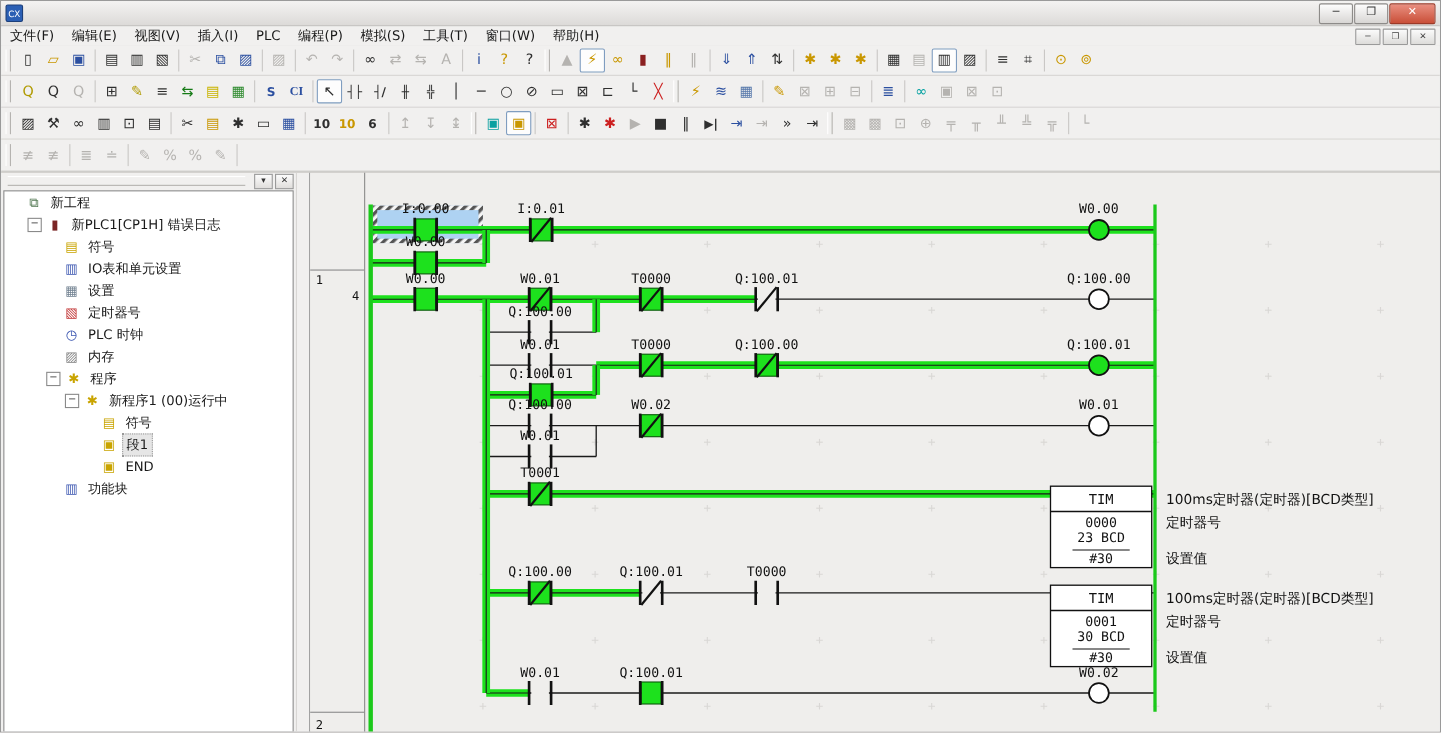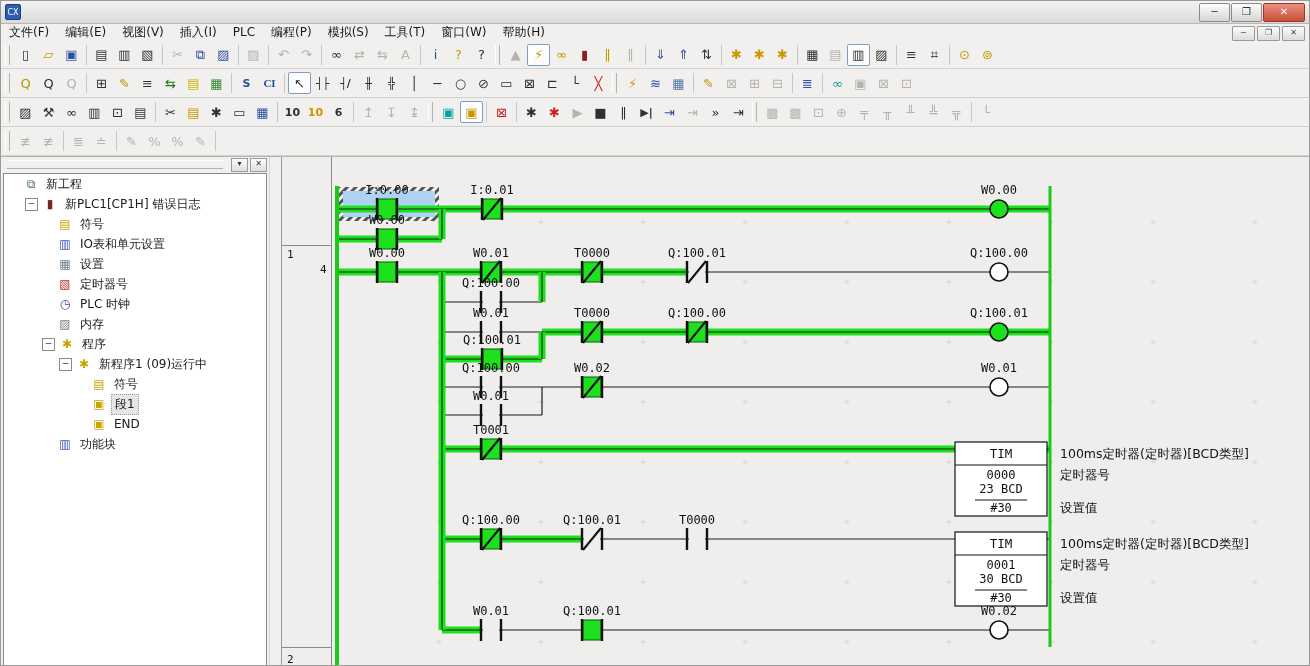--- a/index.html
+++ b/index.html
@@ -328,21 +328,21 @@
           <div class="trow">
             <span class="tindent" style="width: 38px;"></span>
             <span class="texp">−</span>
             <span class="ticon" style="color: rgb(201, 164, 0);">✱</span>
             <span class="tlabel">程序</span>
           </div>
           <div class="trow">
             <span class="tindent" style="width: 55px;"></span>
             <span class="texp">−</span>
             <span class="ticon" style="color: rgb(201, 164, 0);">✱</span>
-            <span class="tlabel">新程序1 (09)运行中</span>
+            <span class="tlabel">新程序1 (00)运行中</span>
           </div>
           <div class="trow">
             <span class="tindent" style="width: 72px;"></span>
             <span class="texp none"></span>
             <span class="ticon" style="color: rgb(201, 164, 0);">▤</span>
             <span class="tlabel">符号</span>
           </div>
           <div class="trow">
             <span class="tindent" style="width: 72px;"></span>
             <span class="texp none"></span>

